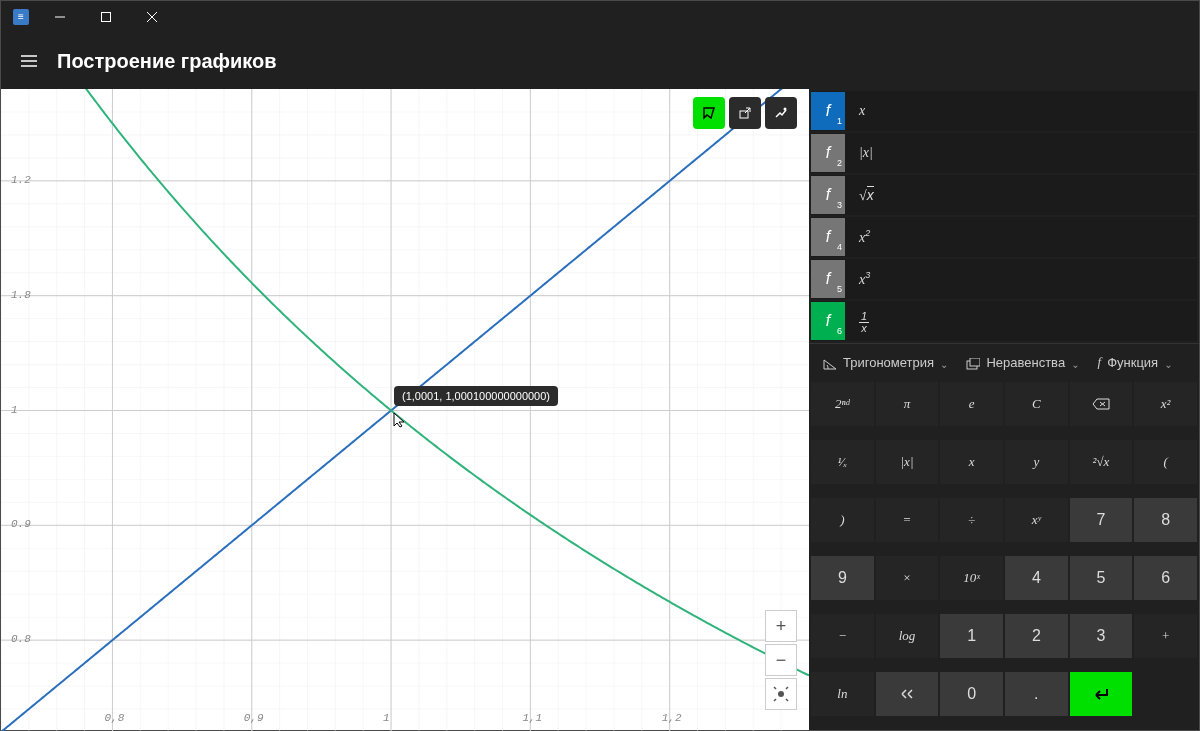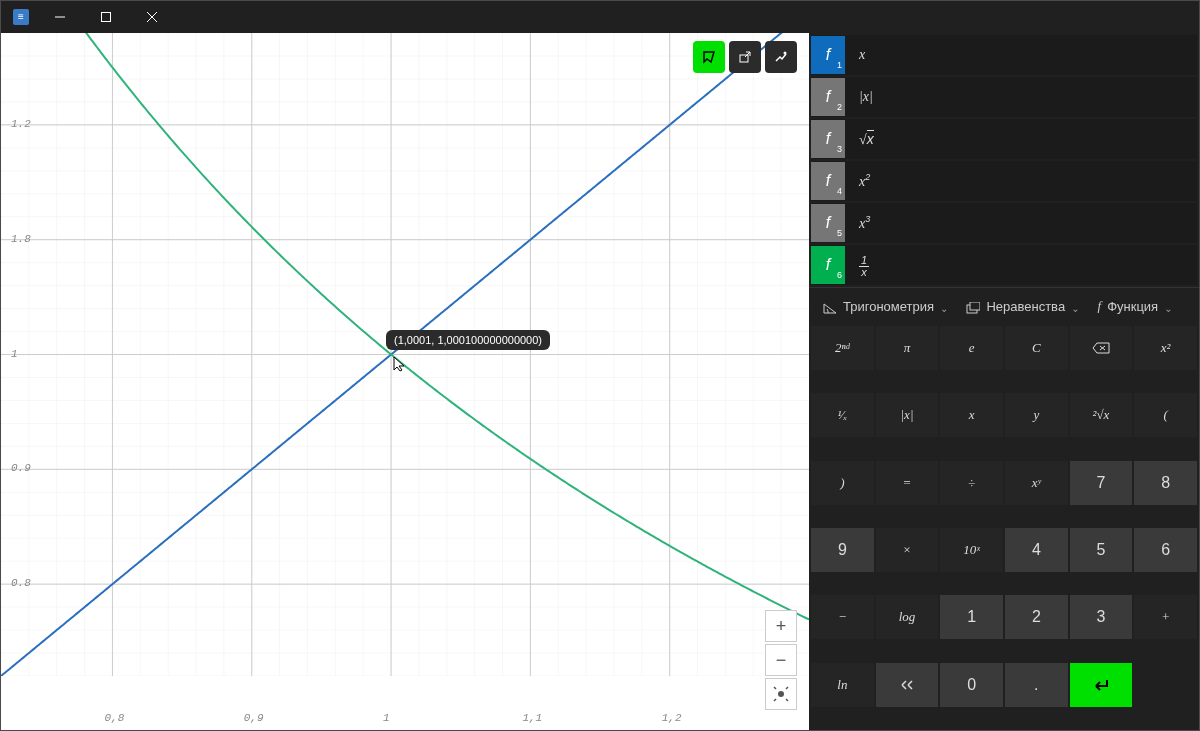--- a/index.html
+++ b/index.html
@@ -64,20 +64,30 @@
         </div>
       <div class="winbtn close">
           <svg width="10" height="10">
             <line x1="0" y1="0" x2="10" y2="10" stroke="#fff"></line>
             <line x1="10" y1="0" x2="0" y2="10" stroke="#fff"></line>
           </svg>
         </div>
     </div>
   </div>
 
+  <div class="header">
+    <div class="hamburger">
+      <svg width="16" height="12">
+          <line x1="0" y1="1" x2="16" y2="1" stroke="#fff" stroke-width="1.5"></line>
+          <line x1="0" y1="6" x2="16" y2="6" stroke="#fff" stroke-width="1.5"></line>
+          <line x1="0" y1="11" x2="16" y2="11" stroke="#fff" stroke-width="1.5"></line>
+        </svg>
+    </div>
+    <h1>Построение графиков</h1>
+  </div>
 
   <div class="content">
 
     <div class="graph-area">
       <svg class="plot" id="plot" viewBox="0 0 808 643">
           <line x1="0" y1="0" x2="0" y2="643" stroke="#eee" stroke-width="0.5"></line>
           <line x1="27.862068965517263" y1="0" x2="27.862068965517263" y2="643" stroke="#eee" stroke-width="0.5"></line>
           <line x1="55.72413793103453" y1="0" x2="55.72413793103453" y2="643" stroke="#eee" stroke-width="0.5"></line>
           <line x1="83.58620689655179" y1="0" x2="83.58620689655179" y2="643" stroke="#eee" stroke-width="0.5"></line>
           <line x1="111.44827586206905" y1="0" x2="111.44827586206905" y2="643" stroke="#eee" stroke-width="0.5"></line>
@@ -139,21 +149,21 @@
           <line x1="529.3793103448277" y1="0" x2="529.3793103448277" y2="643" stroke="#ccc" stroke-width="1"></line>
           <line x1="668.6896551724137" y1="0" x2="668.6896551724137" y2="643" stroke="#ccc" stroke-width="1"></line>
           <line x1="0" y1="551.1428571428571" x2="808" y2="551.1428571428571" stroke="#ccc" stroke-width="1"></line>
           <line x1="0" y1="436.32142857142856" x2="808" y2="436.32142857142856" stroke="#ccc" stroke-width="1"></line>
           <line x1="0" y1="321.5" x2="808" y2="321.5" stroke="#ccc" stroke-width="1"></line>
           <line x1="0" y1="206.67857142857133" x2="808" y2="206.67857142857133" stroke="#ccc" stroke-width="1"></line>
           <line x1="0" y1="91.857142857143" x2="808" y2="91.857142857143" stroke="#ccc" stroke-width="1"></line>
           <path d="M0 643 L2 641.3515735502122 L4 639.7031471004243 L6 638.0547206506365 L8 636.4062942008486 L10 634.7578677510608 L12 633.109441301273 L14 631.4610148514852 L16 629.8125884016973 L18 628.1641619519095 L20 626.5157355021216 L22 624.8673090523338 L24 623.2188826025459 L26 621.5704561527581 L28 619.9220297029702 L30 618.2736032531824 L32 616.6251768033947 L34 614.9767503536068 L36 613.328323903819 L38 611.6798974540311 L40 610.0314710042433 L42 608.3830445544554 L44 606.7346181046676 L46 605.0861916548797 L48 603.4377652050919 L50 601.789338755304 L52 600.1409123055163 L54 598.4924858557284 L56 596.8440594059406 L58 595.1956329561527 L60 593.5472065063649 L62 591.898780056577 L64 590.2503536067892 L66 588.6019271570013 L68 586.9535007072135 L70 585.3050742574258 L72 583.6566478076379 L74 582.0082213578501 L76 580.3597949080622 L78 578.7113684582744 L80 577.0629420084865 L82 575.4145155586987 L84 573.7660891089108 L86 572.117662659123 L88 570.4692362093351 L90 568.8208097595473 L92 567.1723833097595 L94 565.5239568599717 L96 563.8755304101838 L98 562.2271039603961 L100 560.5786775106081 L102 558.9302510608204 L104 557.2818246110324 L106 555.6333981612447 L108 553.9849717114568 L110 552.3365452616691 L112 550.6881188118812 L114 549.0396923620934 L116 547.3912659123056 L118 545.7428394625177 L120 544.0944130127299 L122 542.445986562942 L124 540.7975601131542 L126 539.1491336633663 L128 537.5007072135786 L130 535.8522807637908 L132 534.2038543140029 L134 532.5554278642151 L136 530.9070014144272 L138 529.2585749646394 L140 527.6101485148515 L142 525.9617220650637 L144 524.3132956152758 L146 522.664869165488 L148 521.0164427157001 L150 519.3680162659123 L152 517.7195898161245 L154 516.0711633663367 L156 514.4227369165488 L158 512.774310466761 L160 511.12588401697315 L162 509.4774575671853 L164 507.82903111739745 L166 506.1806046676096 L168 504.5321782178218 L170 502.88375176803396 L172 501.23532531824617 L174 499.5868988684583 L176 497.9384724186705 L178 496.2900459688826 L180 494.6416195190948 L182 492.9931930693069 L184 491.3447666195191 L186 489.69634016973123 L188 488.04791371994344 L190 486.3994872701556 L192 484.75106082036774 L194 483.10263437057995 L196 481.4542079207921 L198 479.80578147100425 L200 478.1573550212164 L202 476.50892857142856 L204 474.8605021216407 L206 473.21207567185286 L208 471.56364922206507 L210 469.9152227722772 L212 468.26679632248937 L214 466.6183698727016 L216 464.96994342291373 L218 463.3215169731259 L220 461.67309052333803 L222 460.0246640735502 L224 458.37623762376234 L226 456.7278111739745 L228 455.0793847241867 L230 453.4309582743988 L232 451.78253182461106 L234 450.13410537482315 L236 448.48567892503536 L238 446.8372524752475 L240 445.18882602545966 L242 443.5403995756718 L244 441.89197312588396 L246 440.2435466760961 L248 438.59512022630827 L250 436.9466937765205 L252 435.2982673267326 L254 433.64984087694484 L256 432.001414427157 L258 430.35298797736914 L260 428.7045615275813 L262 427.05613507779344 L264 425.4077086280056 L266 423.75928217821775 L268 422.11085572842995 L270 420.4624292786421 L272 418.81400282885426 L274 417.16557637906647 L276 415.5171499292786 L278 413.86872347949077 L280 412.22029702970303 L282 410.57187057991507 L284 408.9234441301274 L286 407.2750176803394 L288 405.62659123055164 L290 403.9781647807637 L292 402.329738330976 L294 400.68131188118804 L296 399.03288543140036 L298 397.3844589816124 L300 395.73603253182466 L302 394.0876060820367 L304 392.43917963224897 L306 390.790753182461 L308 389.1423267326733 L310 387.49390028288536 L312 385.8454738330977 L314 384.1970473833097 L316 382.548620933522 L318 380.90019448373397 L320 379.2517680339463 L322 377.60334158415833 L324 375.9549151343706 L326 374.30648868458263 L328 372.65806223479495 L330 371.0096357850071 L332 369.36120933521926 L334 367.7127828854314 L336 366.0643564356436 L338 364.41592998585577 L340 362.7675035360679 L342 361.1190770862801 L344 359.4706506364923 L346 357.82222418670443 L348 356.1737977369166 L350 354.52537128712873 L352 352.8769448373409 L354 351.2285183875529 L356 349.58009193776525 L358 347.9316654879773 L360 346.28323903818955 L362 344.6348125884016 L364 342.98638613861385 L366 341.33795968882595 L368 339.6895332390382 L370 338.04110678925025 L372 336.3926803394625 L374 334.74425388967455 L376 333.0958274398869 L378 331.44740099009886 L380 329.7989745403112 L382 328.15054809052333 L384 326.5021216407355 L386 324.8536951909477 L388 323.20526874115984 L390 321.556842291372 L392 319.90841584158414 L394 318.25998939179647 L396 316.61156294200845 L398 314.96313649222054 L400 313.3147100424328 L402 311.66628359264513 L404 310.0178571428571 L406 308.3694306930692 L408 306.72100424328147 L410 305.0725777934938 L412 303.4241513437058 L414 301.77572489391787 L416 300.12729844413013 L418 298.47887199434246 L420 296.83044554455444 L422 295.1820190947664 L424 293.53359264497874 L426 291.885166195191 L428 290.2367397454031 L430 288.5883132956151 L432 286.9398868458274 L434 285.29146039603967 L436 283.64303394625176 L438 281.99460749646374 L440 280.34618104667607 L442 278.69775459688833 L444 277.0493281471004 L446 275.4009016973124 L448 273.7524752475247 L450 272.104048797737 L452 270.45562234794903 L454 268.80719589816107 L456 267.1587694483734 L458 265.51034299858566 L460 263.86191654879764 L462 262.21349009900996 L464 260.56506364922205 L466 258.9166371994343 L468 257.2682107496463 L470 255.61978429985862 L472 253.97135785007072 L474 252.32293140028298 L476 250.67450495049496 L478 249.02607850070729 L480 247.37765205091938 L482 245.72922560113165 L484 244.08079915134363 L486 242.43237270155595 L488 240.78394625176793 L490 239.13551980198025 L492 237.4870933521923 L494 235.8386669024046 L496 234.1902404526166 L498 232.54181400282891 L500 230.89338755304095 L502 229.24496110325327 L504 227.59653465346526 L506 225.94810820367758 L508 224.29968175388962 L510 222.65125530410194 L512 221.00282885431392 L514 219.35440240452624 L516 217.70597595473822 L518 216.0575495049505 L520 214.40912305516258 L522 212.76069660537485 L524 211.11227015558688 L526 209.46384370579915 L528 207.81541725601124 L530 206.1669908062235 L532 204.51856435643555 L534 202.8701379066478 L536 201.2217114568599 L538 199.57328500707217 L540 197.9248585572842 L542 196.27643210749648 L544 194.6280056577085 L546 192.97957920792078 L548 191.33115275813287 L550 189.68272630834514 L552 188.03429985855718 L554 186.38587340876944 L556 184.73744695898176 L558 183.0890205091938 L560 181.44059405940584 L562 179.7921676096181 L564 178.14374115983037 L566 176.49531471004246 L568 174.8468882602545 L570 173.19846181046677 L572 171.55003536067903 L574 169.90160891089107 L576 168.25318246110317 L578 166.60475601131543 L580 164.9563295615277 L582 163.30790311173973 L584 161.65947666195177 L586 160.0110502121641 L588 158.36262376237636 L590 156.7141973125884 L592 155.06577086280043 L594 153.41734441301276 L596 151.76891796322502 L598 150.12049151343706 L600 148.4720650636491 L602 146.82363861386142 L604 145.17521216407368 L606 143.52678571428572 L608 141.8783592644977 L610 140.22993281471003 L612 138.5815063649223 L614 136.93307991513439 L616 135.28465346534637 L618 133.63622701555863 L620 131.98780056577095 L622 130.339374115983 L624 128.69094766619503 L626 127.0425212164073 L628 125.39409476661956 L630 123.74566831683171 L632 122.09724186704364 L634 120.44881541725601 L636 118.80038896746828 L638 117.15196251768032 L640 115.50353606789236 L642 113.85510961810462 L644 112.20668316831689 L646 110.55825671852892 L648 108.90983026874096 L650 107.26140381895334 L652 105.6129773691656 L654 103.96455091937764 L656 102.31612446958968 L658 100.66769801980195 L660 99.01927157001421 L662 97.37084512022625 L664 95.72241867043851 L666 94.07399222065055 L668 92.42556577086282 L670 90.77713932107497 L672 89.12871287128723 L674 87.48028642149916 L676 85.83185997171154 L678 84.18343352192358 L680 82.53500707213584 L682 80.88658062234788 L684 79.23815417256014 L686 77.5897277227723 L688 75.94130127298456 L690 74.29287482319648 L692 72.64444837340886 L694 70.99602192362079 L696 69.34759547383317 L698 67.6991690240452 L700 66.05074257425747 L702 64.40231612446973 L704 62.75388967468177 L706 61.10546322489381 L708 59.45703677510619 L710 57.808610325318114 L712 56.160183875530265 L714 54.51175742574253 L716 52.863330975954796 L718 51.21490452616683 L720 49.56647807637887 L722 47.91805162659114 L724 46.269625176803515 L726 44.62119872701544 L728 42.97277227722748 L730 41.32434582743974 L732 39.67591937765201 L734 38.02749292786416 L736 36.37906647807608 L738 34.73064002828846 L740 33.08221357850073 L742 31.433787128712765 L744 29.785360678924803 L746 28.13693422913707 L748 26.488507779349334 L750 24.840081329561485 L752 23.19165487977341 L754 21.54322842998579 L756 19.894801980198054 L758 18.24637553041032 L760 16.597949080622357 L762 14.949522630834394 L764 13.30109618104666 L766 11.652669731259039 L768 10.004243281470963 L770 8.355816831683114 L772 6.7073903818953795 L774 5.058963932107645 L776 3.4105374823196826 L778 1.7621110325317204 L780 0.11368458274398563 L782 -1.5347418670436355 L784 -3.1831683168317113 L786 -4.8315947666196735 L788 -6.480021216407408 L790 -8.128447666195143 L792 -9.776874115983105 L794 -11.425300565770954 L796 -13.073727015558688 L798 -14.722153465346423 L800 -16.370579915134385 L802 -18.019006364922348 L804 -19.667432814710082 L806 -21.315859264497817 L808 -22.96428571428578" stroke="#2a6fbd" stroke-width="2" fill="none"></path>
           <path d="M0 -125.0277777777776 L2 -121.85427061787459 L4 -118.69336881444804 L6 -115.54499741253903 L8 -112.40908205028256 L10 -109.28554895305524 L12 -106.17432492768796 L14 -103.07533735675054 L16 -99.98851419289952 L18 -96.91378395329764 L20 -93.8510757140931 L22 -90.80031910496814 L24 -87.7614443037487 L26 -84.73438203107787 L28 -81.71906354515045 L30 -78.71542063651032 L32 -75.723385622906 L34 -72.74289134420803 L36 -69.77387115738384 L38 -66.81625893152898 L40 -63.869989042959105 L42 -60.93499637035586 L44 -58.01121628996748 L46 -55.09858467086781 L48 -52.19703787026606 L50 -49.30651272887167 L52 -46.42694656631113 L54 -43.5582771765977 L56 -40.70044282365211 L58 -37.85338223687256 L60 -35.017034606758216 L62 -32.19133958057739 L64 -29.37623725808828 L66 -26.571668187305818 L68 -23.777573360316296 L70 -20.993894209139285 L72 -18.220572601634785 L74 -15.457550837457347 L76 -12.704771644053267 L78 -9.962178172704398 L80 -7.229713994614599 L82 -4.507323097038807 L84 -1.7949498794566807 L86 0.9074608502131696 L88 3.599963879357233 L90 6.282613594368399 L92 8.955463984308949 L94 11.61856864453216 L96 14.271980780264016 L98 16.91575321014716 L100 19.549938369745973 L102 22.17458831501142 L104 24.78975472571301 L106 27.395488908827588 L108 29.991841801897635 L110 32.578863976348316 L112 35.156605640771886 L114 37.72511664417573 L116 40.28444647919548 L118 42.83464428527475 L120 45.37575885180877 L122 47.90783862125738 L124 50.430931692221634 L126 52.94508582249102 L128 55.45034843205576 L130 57.94676660608843 L132 60.43438709789416 L134 62.91325633182851 L136 65.38342040618613 L138 67.8449250960582 L140 70.29781585616001 L142 72.74213782362915 L144 75.17793582079298 L146 77.60525435791033 L148 80.02413763588117 L150 82.43462954893073 L152 84.8367736872633 L154 87.23061333969133 L156 89.61619149623436 L158 91.99355085069351 L160 94.36273380319881 L162 96.72378246272774 L164 99.07673864960225 L166 101.421643897958 L168 103.75853945818608 L170 106.0874662993541 L172 108.4084651115993 L174 110.72157630849847 L176 113.02684002941373 L178 115.32429614181444 L180 117.61398424357492 L182 119.89594366525046 L184 122.17021347232821 L186 124.43683246745707 L188 126.69583919265438 L190 128.94727193149072 L192 131.1911687112517 L194 133.4275673050808 L196 135.65650523409641 L198 137.8780197694927 L200 140.09214793461535 L202 142.2989265070189 L204 144.4983920205038 L206 146.69058076713083 L208 148.87552879921896 L210 151.05327193132064 L212 153.2238457421792 L214 155.38728557666633 L216 157.54362654769983 L218 159.69290353814512 L220 161.8351512026939 L222 163.9704039697283 L224 166.09869604316538 L226 168.22006140428232 L228 170.3345338135254 L230 172.4421468123017 L232 174.5429337247519 L234 176.63692765950674 L236 178.7241615114263 L238 180.80466796332325 L240 182.87847948766728 L242 184.9456283482761 L244 187.00614660198784 L246 189.06006610031795 L248 191.10741849110087 L250 193.1482352201159 L252 195.182547532696 L254 197.2103864753231 L256 199.23178289720806 L258 201.2467674518537 L260 203.2553705986054 L262 205.25762260418543 L264 207.2535535442134 L266 209.24319330471184 L268 211.22657158359817 L270 213.20371789216273 L272 215.17466155653085 L274 217.13943171911524 L276 219.0980573400504 L278 221.05056719861562 L280 222.99698989464628 L282 224.93735384992834 L284 226.87168730958234 L286 228.80001834343517 L288 230.72237484737468 L290 232.6387845446996 L292 234.54927498744718 L294 236.45387355771805 L296 238.35260746898024 L298 240.24550376736983 L300 242.1325893329702 L302 244.0138908810896 L304 245.88943496351675 L306 247.75924796977426 L308 249.62335612835346 L310 251.48178550794233 L312 253.33456201863993 L314 255.18171141316145 L316 257.02325928802975 L318 258.85923108475976 L320 260.6896520910283 L322 262.5145474418364 L324 264.33394212065866 L326 266.14786096058486 L328 267.95632864544785 L330 269.7593697109452 L332 271.5570085457469 L334 273.3492693925973 L336 275.13617634940243 L338 276.91775337031186 L340 278.694024266788 L342 280.4650127086675 L344 282.2307422252129 L346 283.9912362061537 L348 285.74651790271986 L350 287.49661042866614 L352 289.2415367612843 L354 290.9813197424113 L356 292.7159820794246 L358 294.4455463462305 L360 296.17003498424265 L362 297.889470303354 L364 299.6038744828977 L366 301.3132695726016 L368 303.0176774935325 L370 304.71712003903474 L372 306.4116188756575 L374 308.1011955440764 L376 309.7858714600063 L378 311.4656679151064 L380 313.1406060778755 L382 314.8107069945442 L384 316.47599158995337 L386 318.1364806684303 L388 319.79219491465403 L390 321.4431548945139 L392 323.08938105596206 L394 324.7308937298569 L396 326.367713130801 L398 327.9998593579692 L400 329.6273523959328 L402 331.2502121154748 L404 332.86845827439885 L406 334.4821105183301 L408 336.09118838151096 L410 337.69571128758975 L412 339.2956985504017 L414 340.89116937474375 L416 342.48214285714283 L418 344.06863798661897 L420 345.65067364543955 L422 347.22826860986873 L424 348.80144155091 L426 350.37021103504367 L428 351.934595524957 L430 353.4946133802673 L432 355.05028285824136 L434 356.60162211450773 L436 358.1486492037628 L438 359.69138208047053 L440 361.22983859955764 L442 362.76403651710285 L444 364.2939934910196 L446 365.8197270817328 L448 367.34125475285174 L450 368.8585938718359 L452 370.3717617106564 L454 371.88077544644983 L456 373.3856521621695 L458 374.8864088472301 L460 376.3830623981468 L462 377.87562961916865 L464 379.3641272229088 L466 380.848571830967 L468 382.3289799745496 L470 383.8053680950819 L472 385.2777525448183 L474 386.7461495874438 L476 388.21057539867587 L478 389.67104606685507 L480 391.12757759353747 L482 392.5801858940762 L484 394.0288867982033 L486 395.47369605060305 L488 396.9146293114841 L490 398.3517021571434 L492 399.7849300805294 L494 401.2143284917966 L496 402.63991271886016 L498 404.0616980079419 L500 405.4796995241155 L502 406.8939323518437 L504 408.30441149551535 L506 409.7111518799741 L508 411.11416835104654 L510 412.51347567606274 L512 413.9090885443763 L514 415.3010215678761 L516 416.68928928149853 L518 418.0739061437315 L520 419.454886537118 L522 420.83224476875273 L524 422.205995070777 L526 423.57615160086846 L528 424.94272844272854 L530 426.30573960656284 L532 427.66519902956253 L534 429.0211205763769 L536 430.37351803958734 L538 431.7224051401719 L540 433.0677955279726 L542 434.40970278215286 L544 435.74814041165683 L546 437.0831218556609 L548 438.41466048402475 L550 439.74276959773647 L552 441.0674624293571 L554 442.3887521434582 L556 443.70665183705955 L558 445.02117454006117 L560 446.3323332156726 L562 447.6401407608388 L564 448.9446100066642 L566 450.24575371883185 L568 451.54358459801847 L570 452.8381152803091 L572 454.12935833760764 L574 455.41732627804265 L576 456.70203154637124 L578 457.98348652438074 L580 459.2617035312861 L582 460.5366948241247 L584 461.80847259814766 L586 463.07704898720914 L588 464.34243606415254 L590 465.6046458411929 L592 466.86369027029707 L594 468.119581243561 L596 469.3723305935847 L598 470.6219500938432 L600 471.8684514590556 L602 473.1118463455506 L604 474.3521463516313 L606 475.5893630179345 L608 476.82350782778883 L610 478.05459220757007 L612 479.28262752705473 L614 480.50762509976914 L616 481.72959618333624 L618 482.94855197982196 L620 484.1645036360766 L622 485.3774622440751 L624 486.5874388412538 L626 487.79444441084513 L628 488.9984898822108 L630 490.19958613117103 L632 491.3977439803322 L634 492.5929741994115 L636 493.78528750556006 L638 494.9746945636839 L640 496.16120598676025 L642 497.34483233615424 L644 498.52558412193275 L646 499.70347180317486 L648 500.8785057882804 L650 502.05069643527656 L652 503.2200540521233 L654 504.38658889701463 L656 505.55031117867844 L658 506.71123105667436 L660 507.86935864169004 L662 509.02470399583444 L664 510.1772771329283 L666 511.32708801879505 L668 512.4741465715465 L670 513.6184626618692 L672 514.760046113307 L674 515.898906702542 L676 517.0350541596741 L678 518.1684981684982 L680 519.2992483667782 L682 520.427314346522 L684 521.552705654251 L686 522.6754317912703 L688 523.7955022139361 L690 524.9129263339212 L692 526.0277135184775 L694 527.1398730907001 L696 528.2494143297845 L698 529.3563464712867 L700 530.4606787073783 L702 531.5624201871016 L704 532.661580016622 L706 533.7581672594788 L708 534.8521909368342 L710 535.9436600277214 L712 537.0325834692894 L714 538.118970157047 L716 539.202828945106 L718 540.2841686464208 L720 541.362998033027 L722 542.4393258362794 L724 543.5131607470878 L726 544.5845114161497 L728 545.6533864541834 L730 546.7197944321588 L732 547.7837438815259 L734 548.8452432944433 L736 549.904301124003 L738 550.9609257844552 L740 552.0151256514316 L742 553.0669090621666 L744 554.116284315716 L746 555.1632596731766 L748 556.2078433579024 L750 557.2500435557205 L752 558.2898684151436 L754 559.3273260475837 L756 560.3624245275621 L758 561.3951718929201 L760 562.4255761450253 L762 563.45364524898 L764 564.4793871338247 L766 565.5028096927438 L768 566.5239207832665 L770 567.5427282274691 L772 568.5592398121732 L774 569.573463289146 L776 570.5854063752963 L778 571.5950767528697 L780 572.6024820696439 L782 573.6076299391216 L784 574.6105279407224 L786 575.611183619973 L788 576.6096044886957 L790 577.6057980251987 L792 578.5997716744605 L794 579.5915328483162 L796 580.5810889256416 L798 581.5684472525368 L800 582.5536151425074 L802 583.536599876645 L804 584.5174087038067 L806 585.4960488407935 L808 586.4725274725275" stroke="#2fb37a" stroke-width="2" fill="none"></path>
         </svg>
-      <div class="tooltip" id="tooltip" style="left: 385px; top: 297.385px; border-radius: 6px;">(1,0001, 1,000100000000000)</div>
+      <div class="tooltip" id="tooltip" style="left: 393px; top: 297.385px;">(1,0001, 1,000100000000000)</div>
       <div class="cursor-arrow" id="cursor" style="left: 392.208px; top: 323.385px;">
         <svg width="14" height="16">
             <path d="M1 1 L1 14 L4 11 L7 15 L9 14 L6 10 L11 10 Z" fill="#fff" stroke="#000" stroke-width="1"></path>
           </svg>
       </div>
       <div class="graph-toolbar">
         <div class="graph-tool active">
             <svg width="14" height="14">
               <path d="M2 2 L2 12 L5 9 L9 12 L12 2 Z" fill="none" stroke="#000" stroke-width="1.5"></path>
             </svg>

